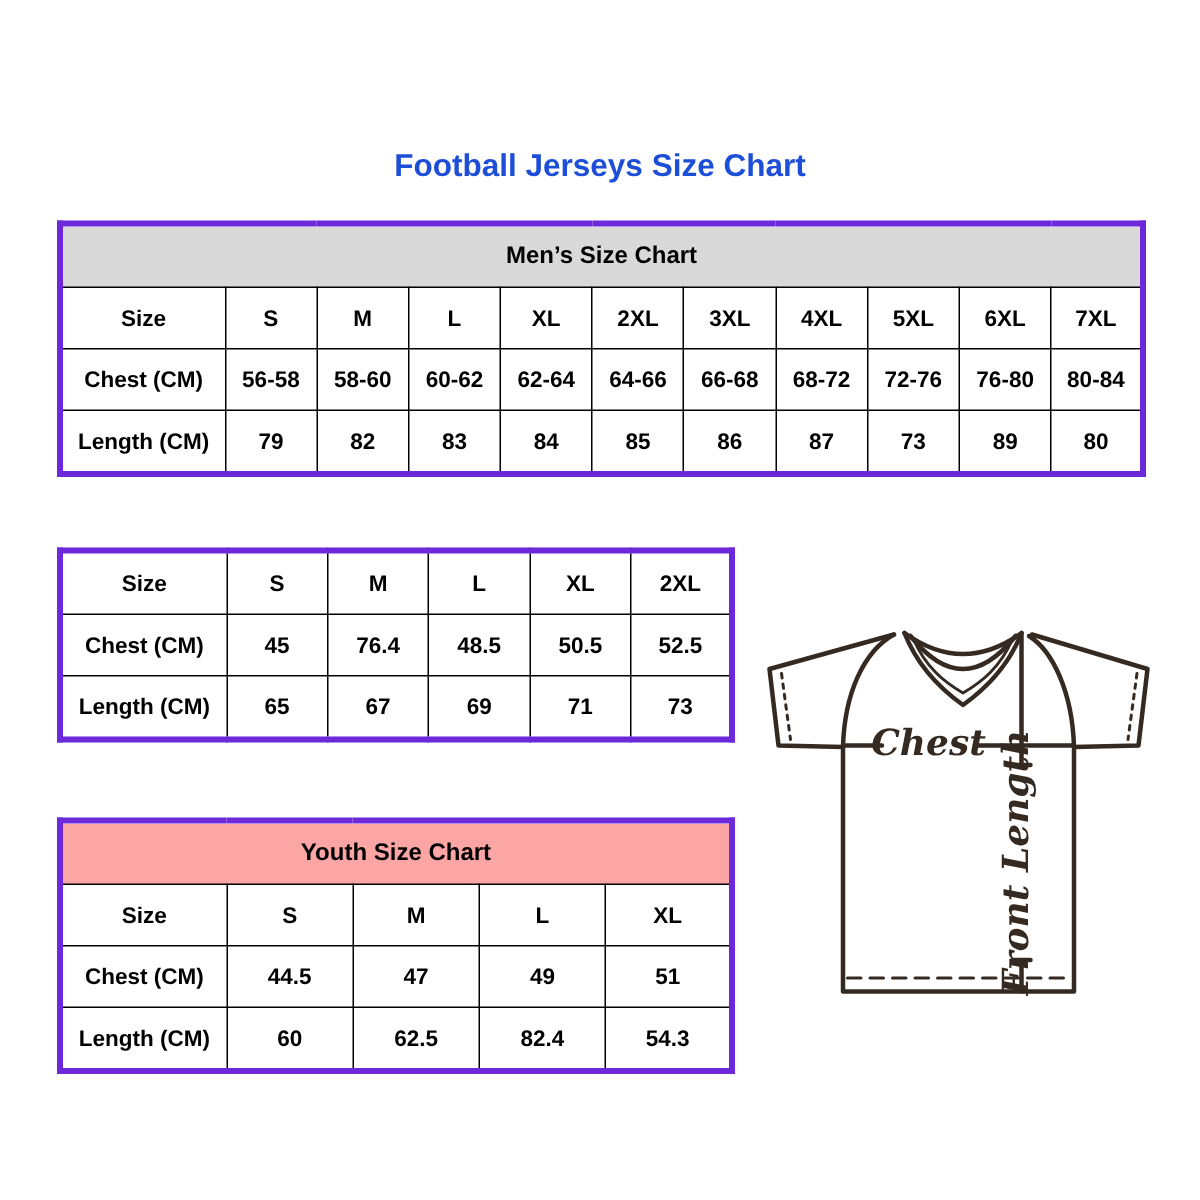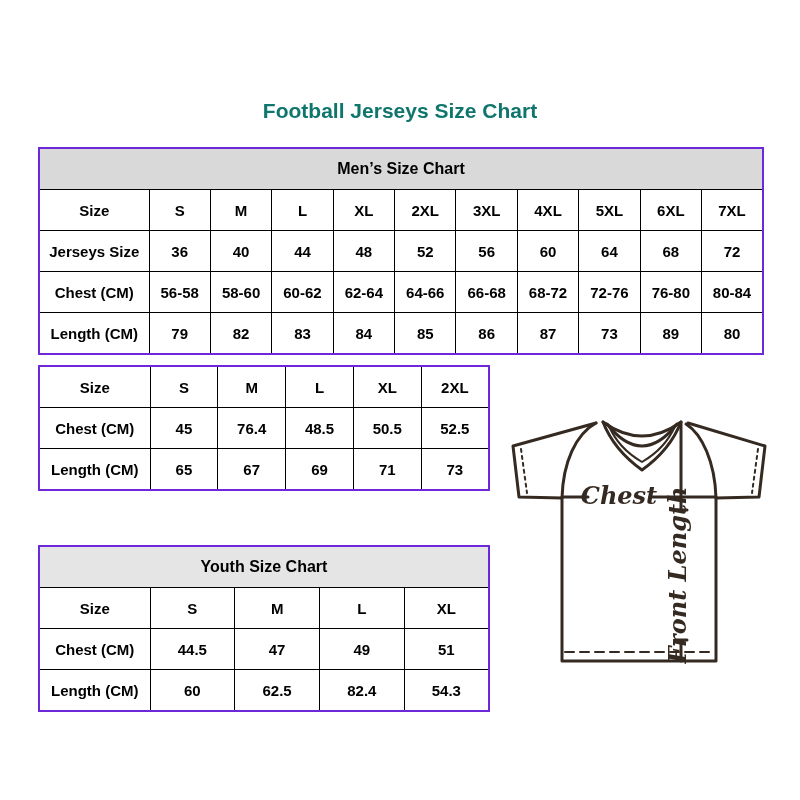--- a/index.html
+++ b/index.html
@@ -2,25 +2,25 @@
 <html><head>
 <meta charset="utf-8">
 <style>
   html,body { margin:0; padding:0; background:#fff; }
   .page {
     position:relative; width:800px; height:800px; background:#ffffff;
     font-family:"Liberation Sans", sans-serif; overflow:hidden;
   }
   .page-title {
     position:absolute; top:99px; left:0; width:800px;
-    text-align:center; font-size:21px; font-weight:bold; color:#0f766e;
+    text-align:center; font-size:21px; font-weight:bold; color:#1d4ed8;
   }
   table.size-table {
     position:absolute; border-collapse:collapse; table-layout:fixed;
-    background:#fff; border:2px solid #6d28d9;
+    background:#fff; border:4px solid #6d28d9;
   }
   table.size-table td {
     border:1.5px solid #000; height:40px; padding:0;
     text-align:center; vertical-align:middle;
     font-size:15px; font-weight:bold; color:#000;
     white-space:nowrap; overflow:hidden;
   }
   table.size-table td.tbl-title { background:#d9d9d9; font-size:16px; }
   #mens-table   { left:38px; top:147px; width:726px; }
   #womens-table { left:38px; top:365px; width:452px; }
@@ -65,33 +65,20 @@
           <td>L</td>
           <td>XL</td>
           <td>2XL</td>
           <td>3XL</td>
           <td>4XL</td>
           <td>5XL</td>
           <td>6XL</td>
           <td>7XL</td>
         </tr>
         <tr>
-          <td>Jerseys Size</td>
-          <td>36</td>
-          <td>40</td>
-          <td>44</td>
-          <td>48</td>
-          <td>52</td>
-          <td>56</td>
-          <td>60</td>
-          <td>64</td>
-          <td>68</td>
-          <td>72</td>
-        </tr>
-        <tr>
           <td>Chest (CM)</td>
           <td>56-58</td>
           <td>58-60</td>
           <td>60-62</td>
           <td>62-64</td>
           <td>64-66</td>
           <td>66-68</td>
           <td>68-72</td>
           <td>72-76</td>
           <td>76-80</td>
@@ -153,21 +140,21 @@
   <table id="youth-table" class="size-table">
       <colgroup>
         <col style="width: 111px;">
         <col>
         <col>
         <col>
         <col>
       </colgroup>
       <tbody>
         <tr>
-          <td colspan="5" class="tbl-title" style="background: #e5e5e5;">Youth Size Chart</td>
+          <td colspan="5" class="tbl-title" style="background: #fca5a5;">Youth Size Chart</td>
         </tr>
         <tr>
           <td>Size</td>
           <td>S</td>
           <td>M</td>
           <td>L</td>
           <td>XL</td>
         </tr>
         <tr>
           <td>Chest (CM)</td>

